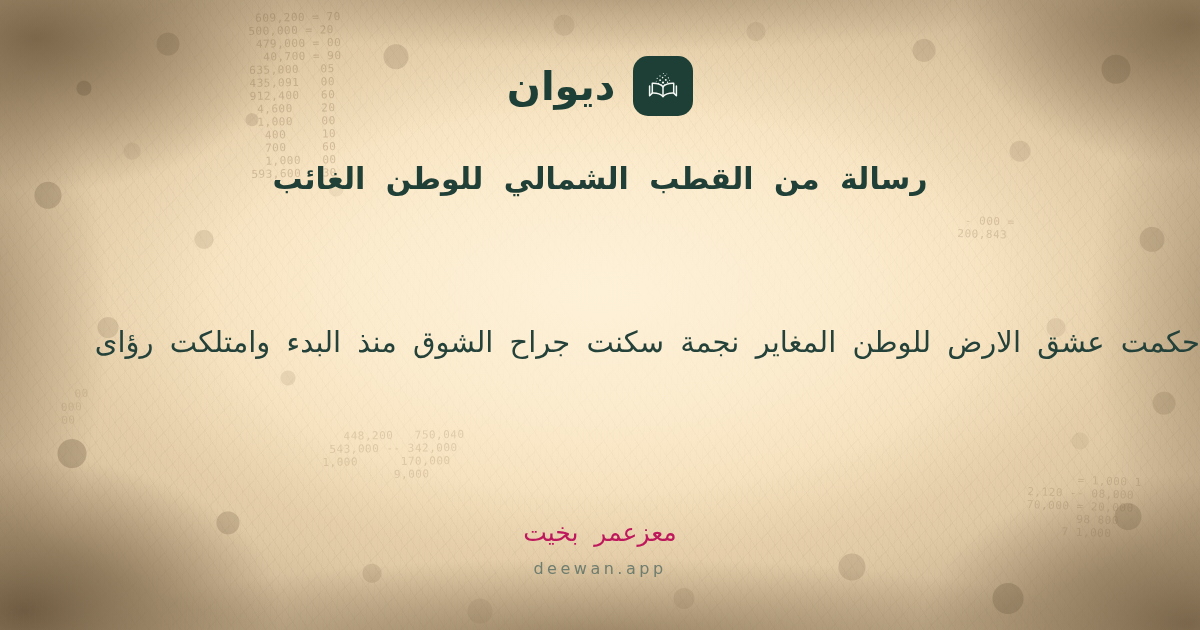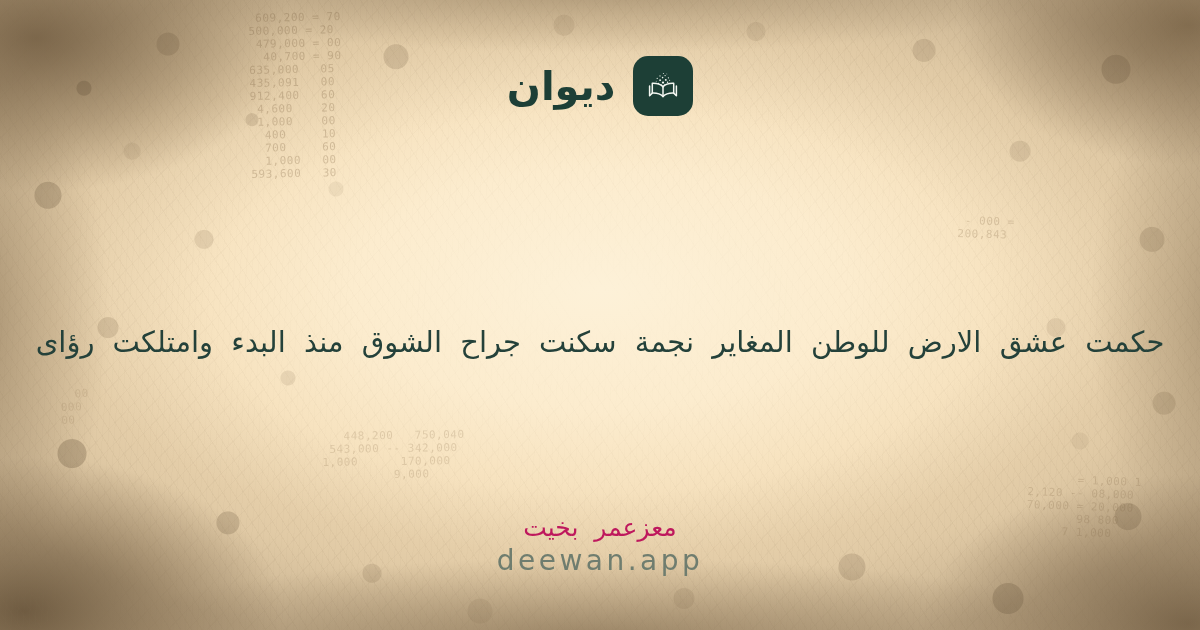--- a/index.html
+++ b/index.html
@@ -180,21 +180,21 @@
   
   #poem-body-wrap {
     position: absolute;
     top: 312px;
     left: 0;
     right: 0;
     height: 60px;
     overflow: hidden;
     display: flex;
     align-items: center;
-    justify-content: center;
+    font-family: Liberation Serif, serif;
   }
   #poem-body {
     font-size: 29px;
     font-weight: 400;
     color: #24413a;
     line-height: 1.45;
     word-spacing: 9px;
     white-space: nowrap;
     text-align: center;
   }
@@ -208,21 +208,22 @@
     text-align: center;
   }
   #author-name {
     font-size: 25px;
     font-weight: 500;
     color: #be185d;
     line-height: 1.3;
     word-spacing: 8px;
   }
   #site-url {
-    font-size: 28px;
+    margin-top: 9px;
+    font-size: 16px;
     font-weight: 400;
     color: #6f7d6f;
     letter-spacing: 3.5px;
     direction: ltr;
     line-height: 1.2;
   }
 </style>
 </head>
 <body>
 
@@ -293,20 +294,21 @@
             <circle cx="13.2" cy="15.3" r="0.45"></circle>
             <circle cx="23.8" cy="7.9" r="0.42"></circle>
             <circle cx="18.3" cy="18.9" r="0.55"></circle>
             <circle cx="21.9" cy="18.6" r="0.5"></circle>
           </g>
         </svg>
       </div>
       <div id="brand-name">ديوان</div>
     </div>
 
+    <h1 id="poem-title">رسالة من القطب الشمالي للوطن الغائب</h1>
 
     <div id="poem-body-wrap">
       <div id="poem-body">حكمت عشق الارض للوطن المغاير نجمة سكنت جراح الشوق منذ البدء وامتلكت رؤاى</div>
     </div>
 
     <div id="poster-footer">
       <div id="author-name">معزعمر بخيت</div>
       <div id="site-url">deewan.app</div>
     </div>
 

